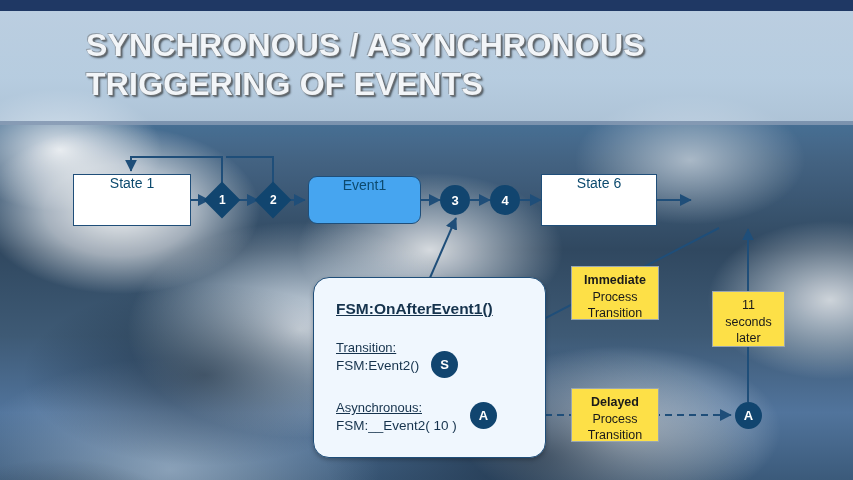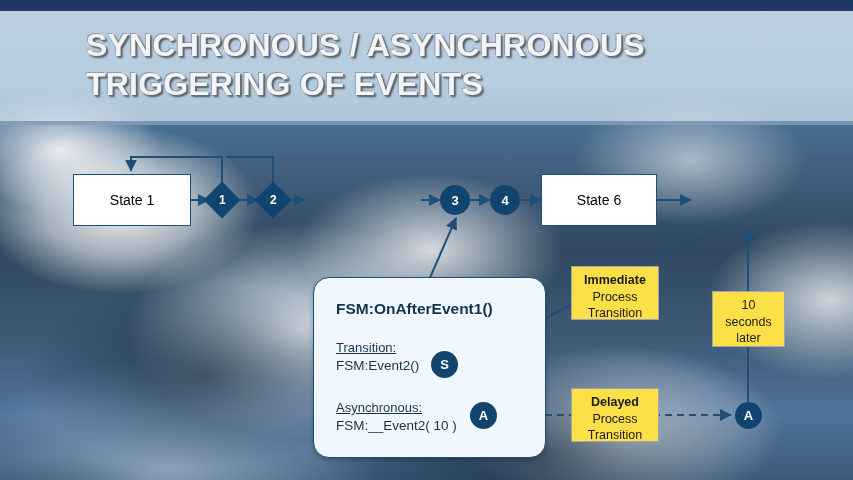--- a/index.html
+++ b/index.html
@@ -33,41 +33,41 @@
   
   .top-bar{position:absolute;left:0;top:0;width:853px;height:11px;background:#1f3864;}
   .title-band{position:absolute;left:0;top:11px;width:853px;height:114px;
     background:linear-gradient(180deg,rgba(222,233,243,.80),rgba(213,227,240,.72));}
   .title-band-edge{position:absolute;left:0;top:121px;width:853px;height:4px;background:rgba(31,56,100,.35);}
   .slide-title{position:absolute;left:86px;top:26px;width:720px;
     font-size:32px;font-weight:bold;line-height:1.22;letter-spacing:.2px;color:#f2f5f8;
     text-shadow:1px 1px 0 #6b6f72, 2px 2px 2px rgba(40,45,50,.75), -1px -1px 0 rgba(120,125,130,.6);}
 
   
-  .node{position:absolute;display:flex;align-items:center;justify-content:center;
-        font-size:14px;color:#000000;box-sizing:border-box;}
+  .node{position:absolute;display:flex;justify-content:center;
+        font-size:14px;color:#0c4a6e;box-sizing:border-box;}
   .state-box{background:#ffffff;border:1.6px solid #1f4e79;}
   .event-box{background:#46a5f0;border:1.6px solid #1f4e79;border-radius:9px;}
 
   .badge-circle{position:absolute;border-radius:50%;background:#11456f;
     display:flex;align-items:center;justify-content:center;color:#fff;font-size:13px;font-weight:bold;}
   .badge-diamond{position:absolute;background:#11456f;transform:rotate(45deg);
     display:flex;align-items:center;justify-content:center;}
   .badge-diamond span{transform:rotate(-45deg);color:#fff;font-size:12px;font-weight:bold;}
 
   .note-box{position:absolute;background:#fde047;border:1px solid #9aa7b2;box-sizing:border-box;
     text-align:center;font-size:12.5px;color:#1a1a1a;line-height:1.32;padding-top:5px;}
   .note-box .b{font-weight:bold;display:block;}
   .note-box .n{display:block;}
 
   .callout{position:absolute;left:313px;top:277px;width:233px;height:181px;
     background:#f0f7fe;border:1.6px solid #1f4e79;border-radius:16px;box-sizing:border-box;
     box-shadow:0 2px 4px rgba(0,0,0,.25);}
   .callout .hdr{position:absolute;left:22px;top:22px;font-size:15.5px;font-weight:bold;color:#16334d;
-    }
+    text-decoration:underline;}
   .callout .lbl{position:absolute;font-size:13px;color:#16334d;text-decoration:underline;}
   .callout .code{position:absolute;font-size:13.5px;font-weight:normal;color:#16334d;}
 
   svg.wires{position:absolute;left:0;top:0;width:853px;height:480px;pointer-events:none;}
 </style>
 </head>
 <body>
 
 <div id="slide">
 
@@ -113,20 +113,23 @@
   </div>
 
   <div class="badge-diamond" style="left:209px;top:187px;width:26px;height:26px;">
     <span>1</span>
   </div>
 
   <div class="badge-diamond" style="left:260px;top:187px;width:26px;height:26px;">
     <span>2</span>
   </div>
 
+  <div class="node event-box" style="left:308px;top:176px;width:113px;height:48px;">
+    <span>Event1</span>
+  </div>
 
   <div class="badge-circle" style="left:440px;top:185px;width:30px;height:30px;">
     <span>3</span>
   </div>
 
   <div class="badge-circle" style="left:490px;top:185px;width:30px;height:30px;">
     <span>4</span>
   </div>
 
   <div class="node state-box" style="left:541px;top:174px;width:116px;height:52px;">
@@ -160,18 +163,18 @@
     <span class="n">Transition</span>
   </div>
 
   <div class="note-box" style="left:571px;top:388px;width:88px;height:54px;">
     <span class="b">Delayed</span>
     <span class="n">Process</span>
     <span class="n">Transition</span>
   </div>
 
   <div class="note-box" style="left:712px;top:291px;width:73px;height:56px;">
-    <span class="n">10</span>
+    <span class="n">11</span>
     <span class="n">seconds</span>
     <span class="n">later</span>
   </div>
 
 </div>
 
 </body></html>

